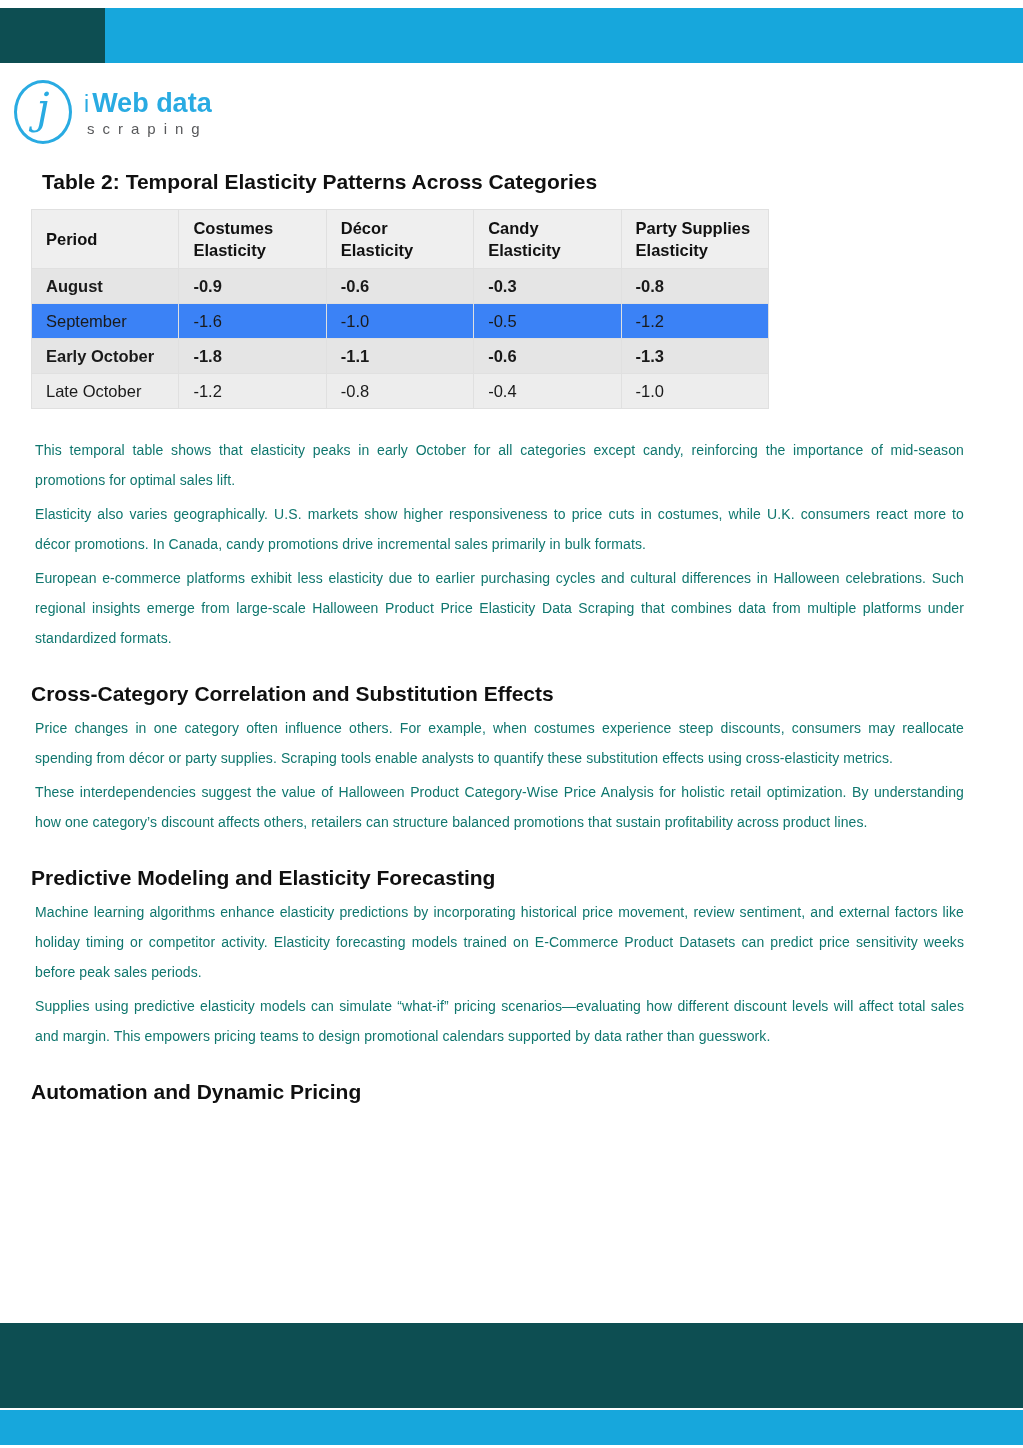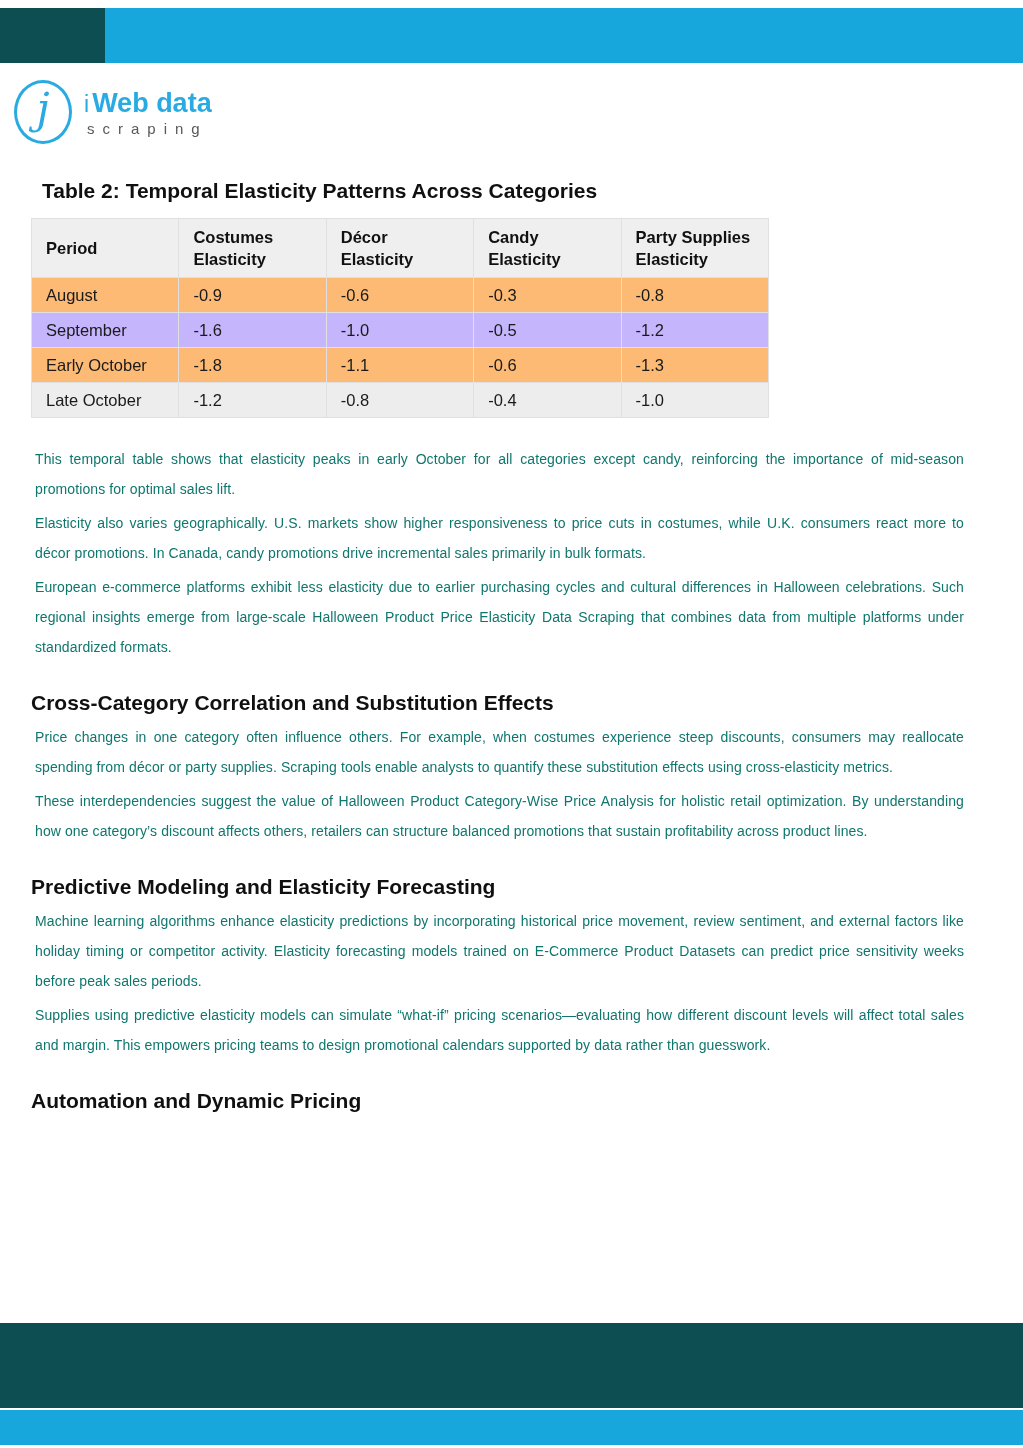--- a/index.html
+++ b/index.html
@@ -56,21 +56,21 @@
     font-weight: normal; font-size: 23px; margin-right: 3px;
   }
   .logo-sub {
     font-size: 15px; color: #58595b;
     letter-spacing: 8px; margin-top: 1px; padding-left: 3px;
     line-height: 18px;
   }
 
   
   .content {
-    position: absolute; left: 31px; top: 176px; width: 937px;
+    position: absolute; left: 31px; top: 167px; width: 937px;
   }
   .doc-title {
     font-size: 21px; font-weight: bold; color: #101010;
     margin: 0 0 0 11px; line-height: 30px;
   }
 
   
   .elasticity-table {
     border-collapse: collapse;
     table-layout: fixed;
@@ -90,22 +90,22 @@
     font-weight: bold;
     line-height: 22px;
     height: 56px;
     color: #111111;
   }
   .elasticity-table td {
     line-height: 20px;
     height: 34px;
     color: #1a1a1a;
   }
-  .row-white  td { background: #fdba74; }
-  .row-gray-a td { background: #c4b5fd; }
+  .row-white  td { background: #e5e5e5; font-weight: bold; }
+  .row-gray-a td { background: #3b82f6; }
   .row-gray-b td { background: #ededed; }
 
   
   .body-text p {
     font-size: 14px;
     line-height: 30px;
     letter-spacing: 0.1px;
     text-align: justify;
     margin: 4px;
     color: #0f766e;

